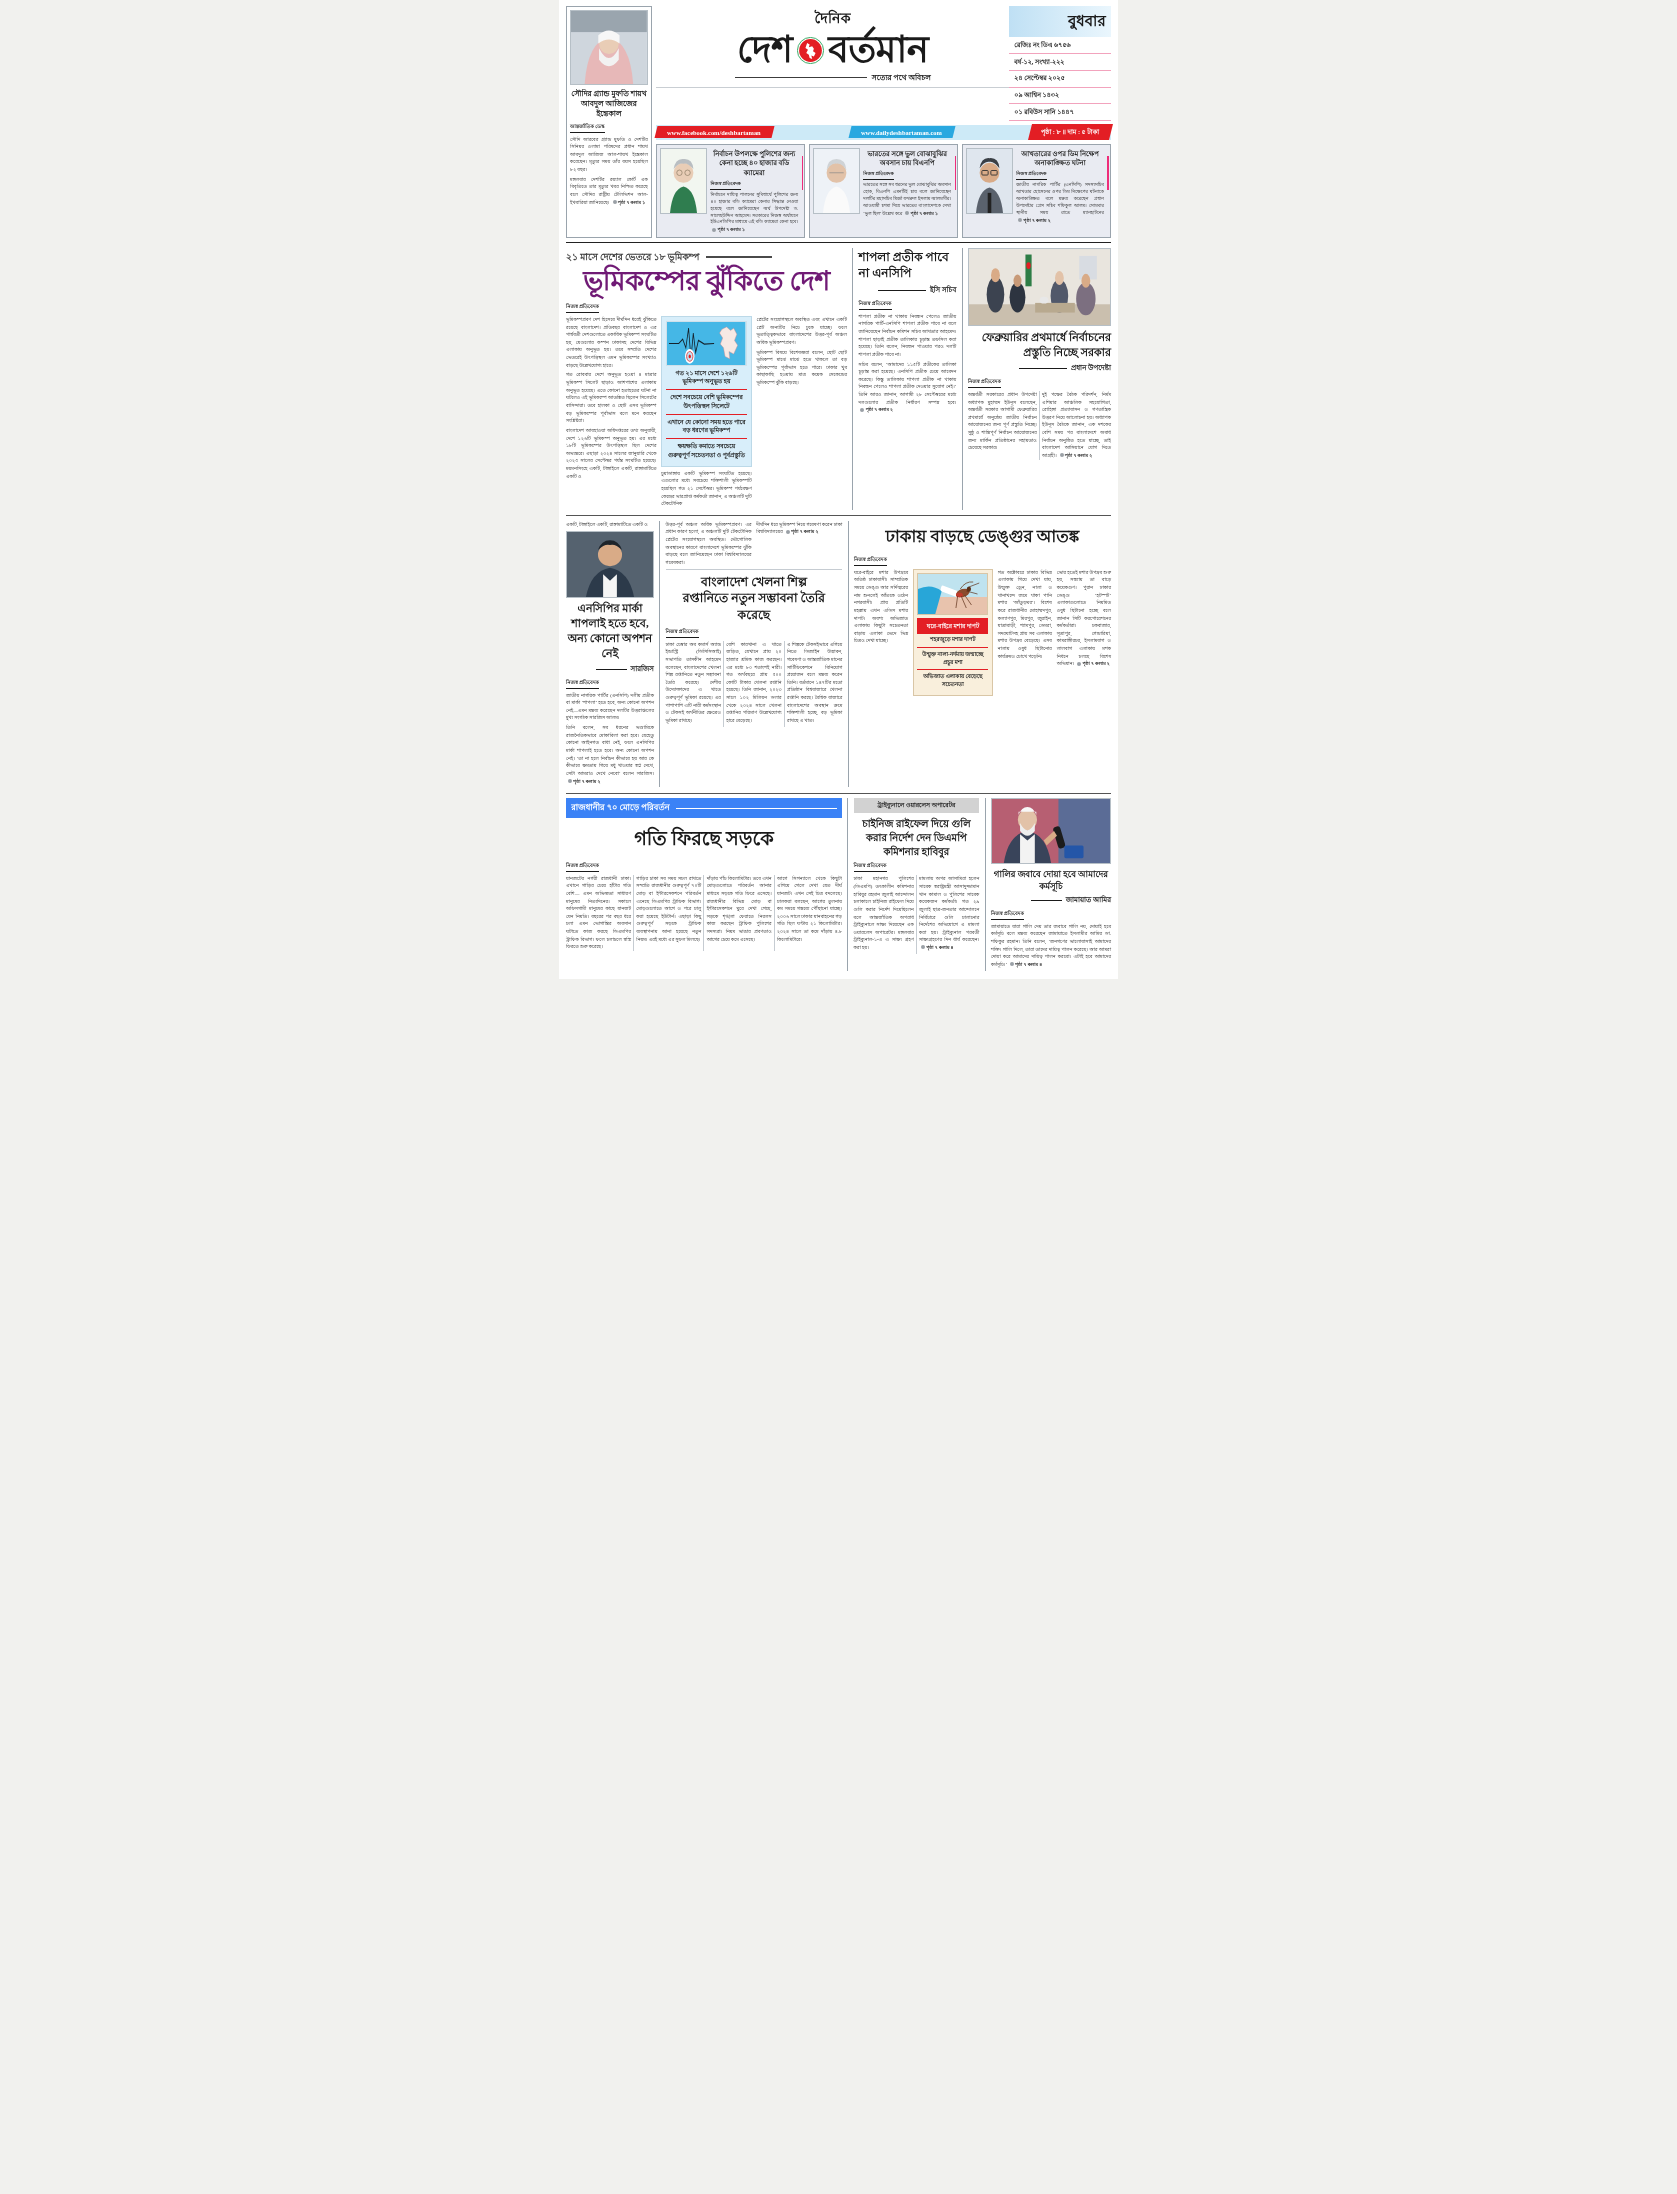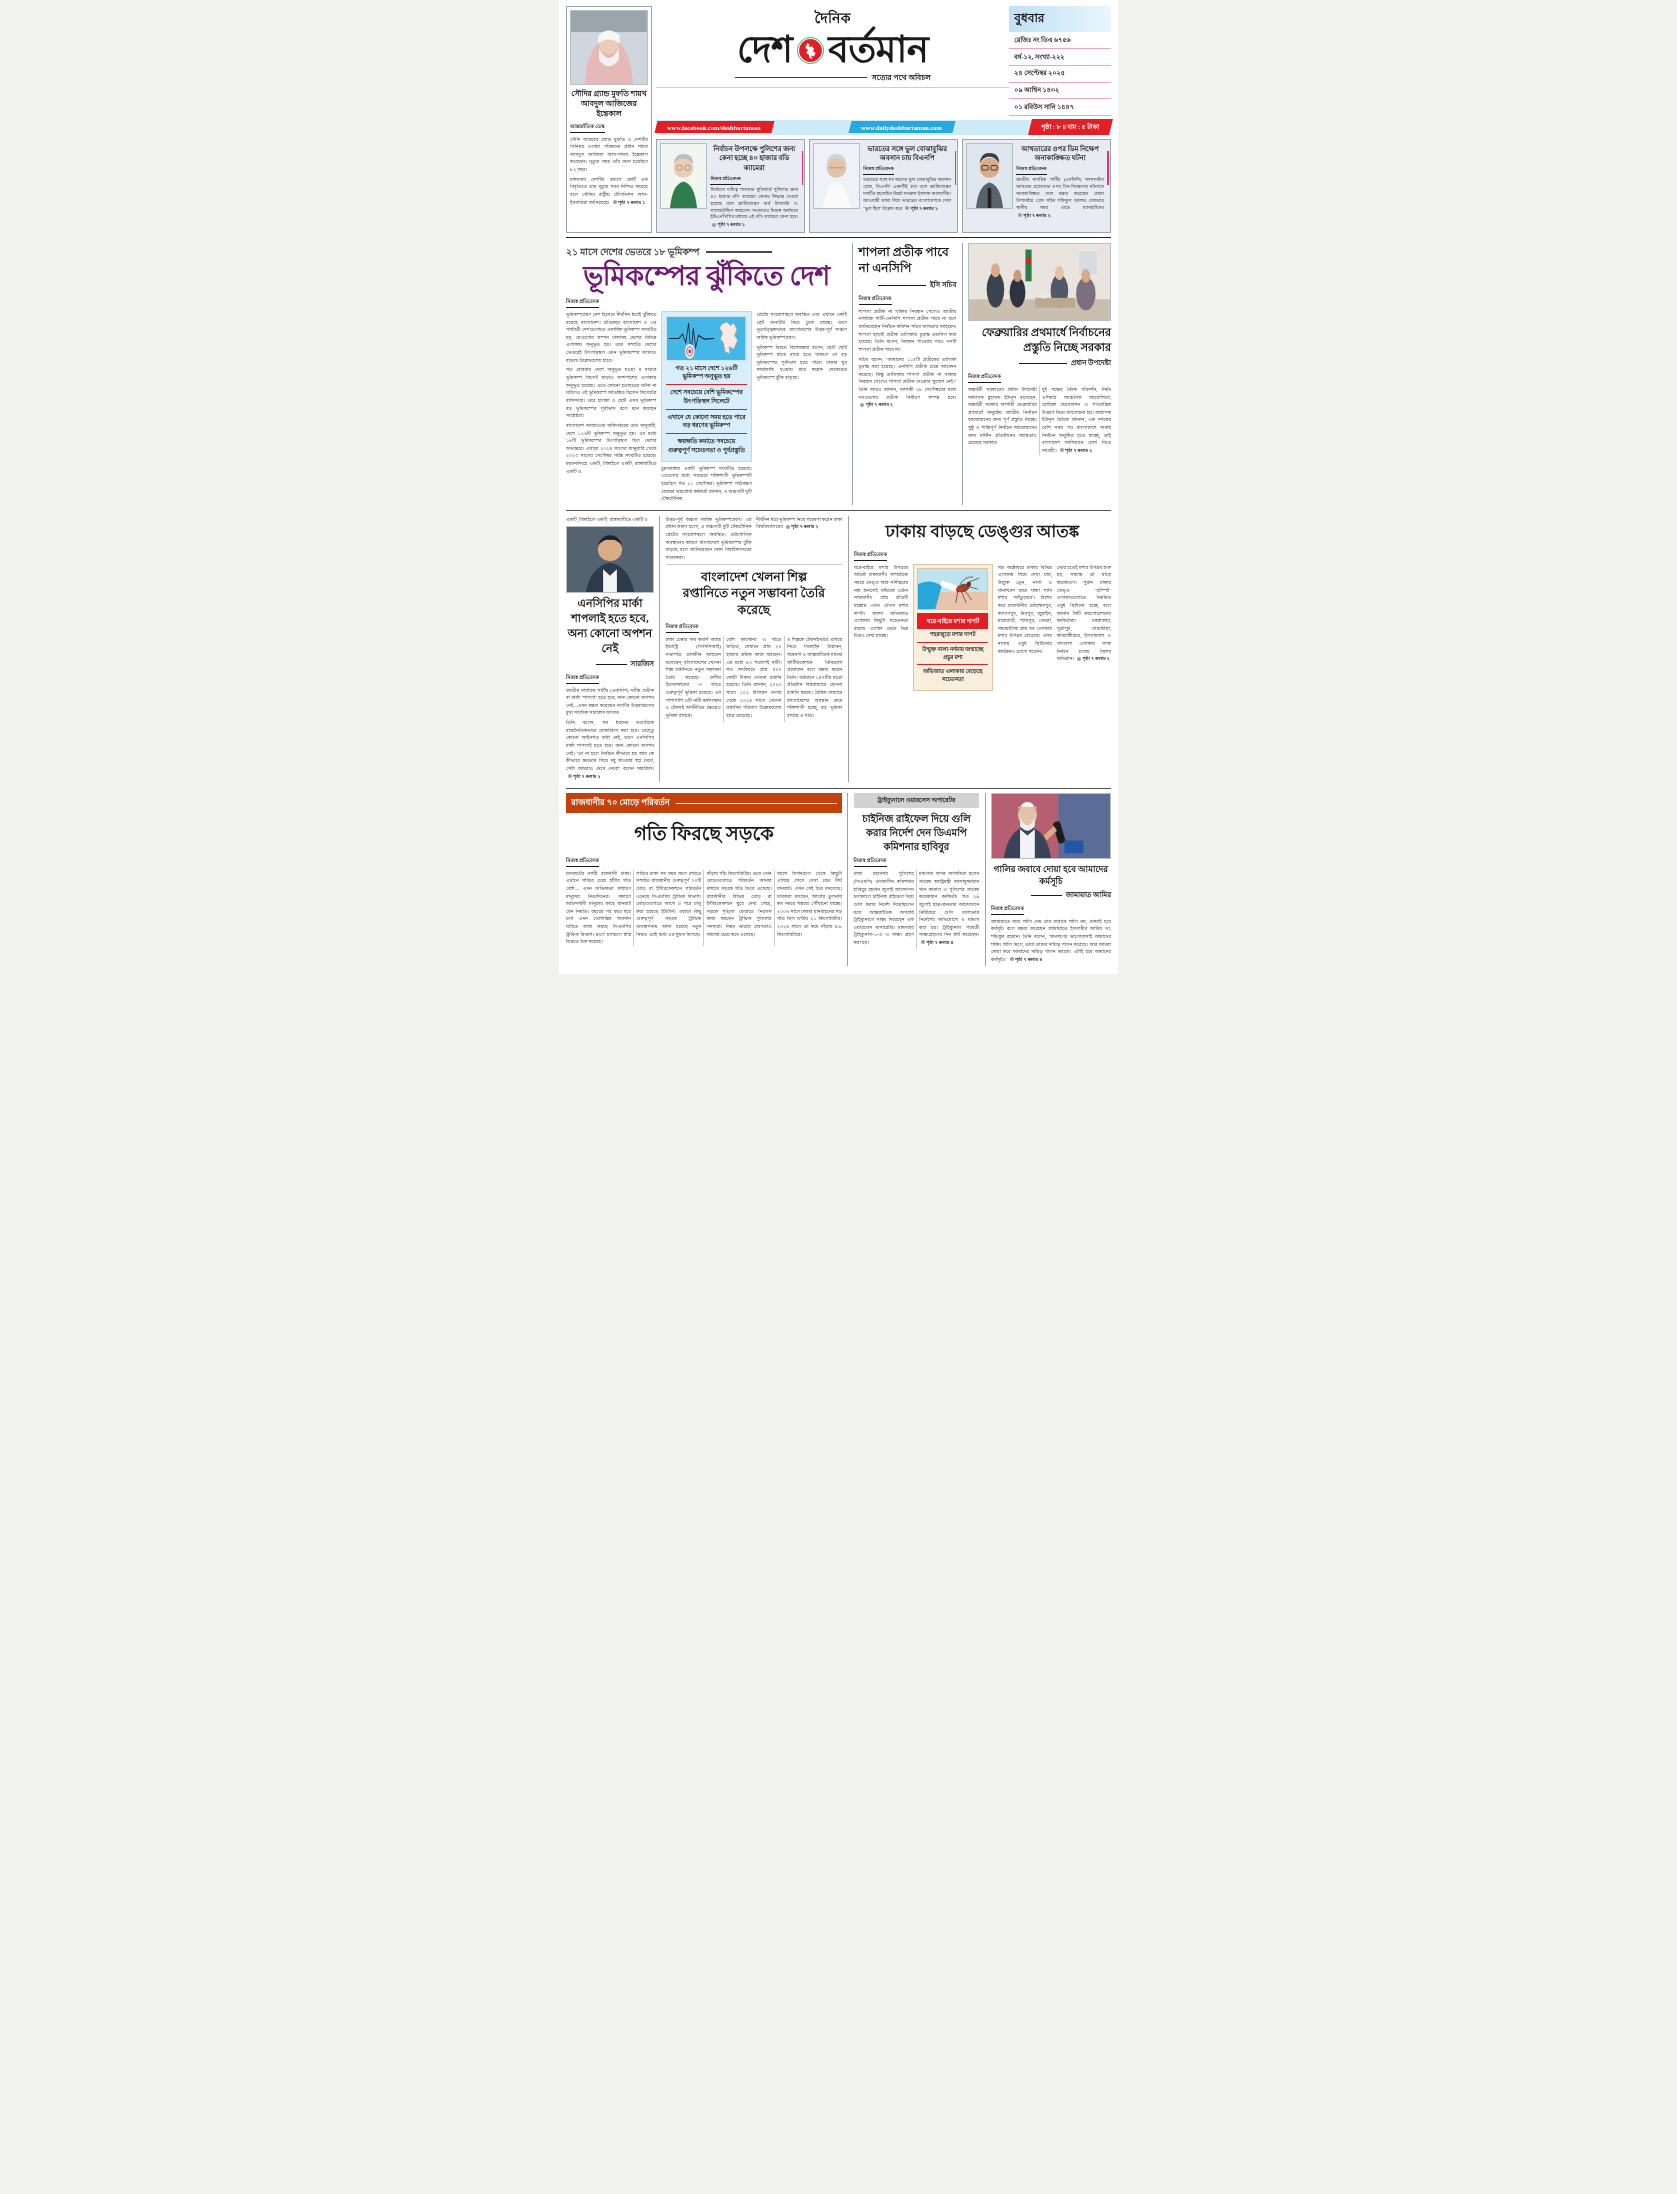--- a/index.html
+++ b/index.html
@@ -28,21 +28,21 @@
   .mast-row { display:flex; align-items:flex-start; }
   .masthead { flex:1; text-align:center; padding-top:0.9px; }
   .mast-daily { font-size:14px; font-weight:bold; letter-spacing:0.4px; }
   .mast-logo { display:flex; align-items:center; justify-content:center; gap:4.4px; line-height:1.05; }
   .mast-title { font-size:37px; font-weight:bold; letter-spacing:-0.4px; }
   .logo-mark { width:27px; height:27px; flex:0 0 27px; }
   .tagline-row { display:flex; align-items:center; justify-content:center; gap:5.3px; margin-top:1.8px; border-bottom:0.4px solid #c9ced3; padding-bottom:3.5px; }
   .tagline-rule { width:132px; height:0.9px; background:#3c3c3c; }
   .tagline { font-size:7.5px; font-weight:bold; }
   .datebox { flex:0 0 102px; width:102px; font-size:6.4px; font-weight:bold; }
-  .datebox .day { background:linear-gradient(90deg,#bfe0f4,#eaf6fd); padding:3.1px 5.3px; font-size:12px; }
+  .datebox .day { background:linear-gradient(90deg,#bfe0f4,#eaf6fd); padding:3.1px 5.3px; font-size:15px;text-align:right; }
   .datebox .drow { padding:2.6px 5.3px 2.2px 5.3px; border-bottom:0.9px solid #f2a3bd; }
   .datebox .drow:last-child { border-bottom:0.9px solid #f2a3bd; }
 
   .banner-row { display:flex; align-items:center; background:#cdeaf7; height:15px; margin:3.5px 0 4.4px 0; }
   .ribbon { color:#fff; font-weight:bold; font-size:6.4px; padding:2.6px 11.4px; transform:skewX(-14deg); white-space:nowrap; }
   .ribbon span { display:inline-block; transform:skewX(14deg); }
   .ribbon.red { background:#e31e24; }
   .ribbon.blue { background:#29a8e0; margin:0 auto; }
   .ribbon.red2 { background:#e31e24; }
 
@@ -87,21 +87,21 @@
   .dengue-cols { display:flex; gap:4.8px; }
   .dengue-cols .dcol { flex:1; }
   .dengue-box { flex:0 0 80px; background:#f9efdc; border:0.4px solid #d9c6a6; padding:3.5px; align-self:flex-start; }
   .dengue-box figure { height:42px; border:0.4px solid #d9c6a6; }
   .dengue-box .db-title { background:#e31e24; color:#fff; font-weight:bold; font-size:6px; text-align:center; padding:2.2px 0.9px; margin-top:3.1px; }
   .db-item { font-size:5.5px; font-weight:bold; text-align:center; line-height:1.45; padding:2.6px 0.9px; }
   .db-item + .db-item { border-top:0.9px solid #e31e24; }
 
   
   .bottom-band { display:grid; grid-template-columns: 276px 132px 1fr; gap:5.3px; padding-top:4.4px; }
-  .roads-kicker { background:#c2410c; color:#fff; display:flex; align-items:center; gap:6.1px; padding:3.1px 5.3px; }
+  .roads-kicker { background:#3b82f6; color:#fff; display:flex; align-items:center; gap:6.1px; padding:3.1px 5.3px; }
   .roads-kicker .rk-text { font-size:8.3px; font-weight:bold; }
   .roads-kicker .rk-rule { flex:1; height:0.9px; background:#ffffff; }
   .roads h2 { font-size:19.3px; text-align:center; margin:5.3px 0 4.4px 0; }
   .four-col { column-count:4; column-gap:5.3px; column-rule:0.4px solid #c6ccd2; }
   .jamaat figure { height:66px; border:0.4px solid #b6bfc6; }
   .jamaat h2 { font-size:8.6px; line-height:1.4; text-align:center; margin-top:3.5px; }
   .tribunal .trib-kicker { background:#d2d2d2; font-size:6.1px; font-weight:bold; text-align:center; padding:2.2px 1.8px; }
   .tribunal h2 { font-size:10px; line-height:1.4; text-align:center; margin:3.5px 0 1.8px 0; }
 </style>
 </head>

